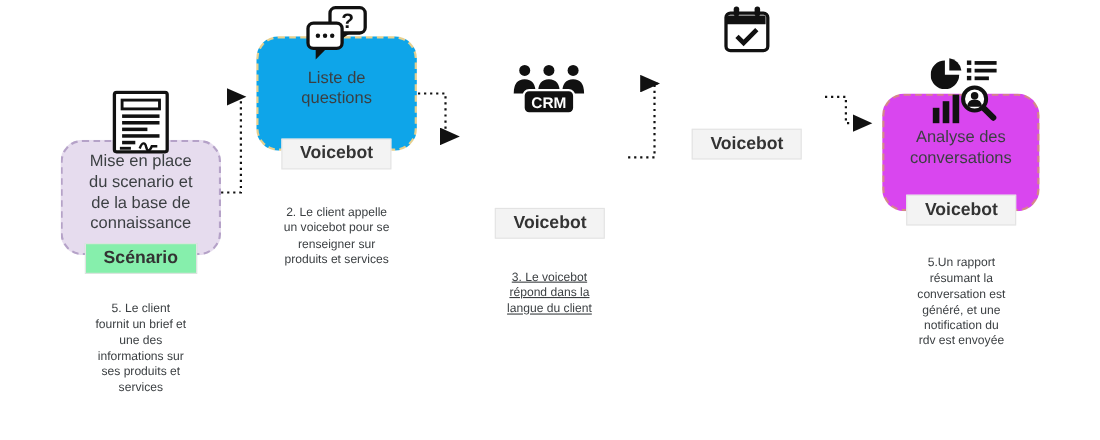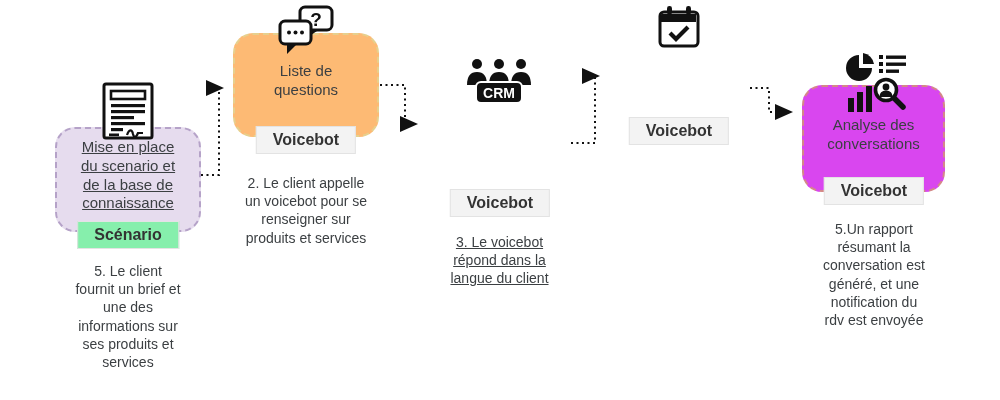--- a/index.html
+++ b/index.html
@@ -9,21 +9,21 @@
   }
   .arrows { position:absolute; left:0; top:0; pointer-events:none; }
 
   .box {
     position:absolute; box-sizing:border-box;
     border:2px dashed #999; border-radius:20px;
     display:flex; align-items:center; justify-content:center;
     text-align:center; font-size:15px; line-height:1.24; color:#3b3f42;
     padding:12px 6px 20px 6px; white-space:pre-line;
   }
-  .b1 { left:55px;  top:127px; width:146px; height:105px;text-decoration:underline; }
+  .b1 { left:55px;  top:127px; width:146px; height:105px; }
   .b2 { left:233px; top:33px;  width:146px; height:104px; }
   .b3 { left:427px; top:92px;  width:145px; height:105px; }
   .b4 { left:610px; top:24px;  width:139px; height:104px; }
   .b5 { left:802px; top:85px;  width:143px; height:107px; }
 
   .icon { position:absolute; }
   .i1 { left:101px; top:82px; }
   .i2 { left:278px; top:5px;  }
   .i3 { left:461px; top:58px; }
   .i4 { left:657px; top:5px;  }
@@ -35,22 +35,22 @@
     font-weight:bold; font-size:16px; color:#333;
     padding:4px 16px; white-space:nowrap;
   }
   .g1 { left:128px; top:221px; }
   .g2 { left:306px; top:126px; }
   .g3 { left:500px; top:189px; }
   .g4 { left:679px; top:117px; }
   .g5 { left:874px; top:177px; }
 
   .desc {
-    position:absolute; text-align:center; font-size:14px; line-height:1.3;
-    color:#3b3f42; white-space:pre-line;
+    position:absolute; text-align:center; font-size:11px; line-height:1.3;
+    color:#3b3f42; white-space:pre-line;margin-top:12px;
   }
   .d1 { left:43px;  top:262px; width:170px; }
   .d2 { left:208px; top:174px; width:196px; }
   .d3 { left:417px; top:233px; width:165px;text-decoration:underline; }
   .d4 { left:589px; top:166px; width:180px; }
   .d5 { left:789px; top:220px; width:170px; }
 </style>
 </head>
 <body>
 
@@ -86,21 +86,21 @@
     </svg>
   </div>
   <div class="badge g1" style="background-color: #86efac; border-color: rgb(227, 227, 227);">Scénario</div>
   <div class="desc d1">5. Le client
 fournit un brief et
 une des
 informations sur
 ses produits et
 services</div>
 
-  <div class="box b2" style="background-color: #fdba74; border-color: rgb(230, 208, 142);">Liste de
+  <div class="box b2" style="background-color: #0ea5e9; border-color: rgb(230, 208, 142);">Liste de
 questions</div>
   <div class="icon i2">
     <svg width="56" height="58" viewBox="0 0 56 58">
       <rect x="22" y="2" width="32" height="23" rx="5" fill="#fff" stroke="#111" stroke-width="3"></rect>
       <path d="M34 24 L30 32 L42 24 z" fill="#111"></path>
       <text x="38" y="20.5" font-size="19" font-weight="bold" text-anchor="middle" fill="#111" font-family="Liberation Sans, sans-serif">?</text>
       <rect x="2" y="16" width="31" height="23" rx="5" fill="#fff" stroke="#111" stroke-width="3"></rect>
       <path d="M9 38 L9 49 L20 38 z" fill="#111"></path>
       <circle cx="11" cy="27.5" r="2" fill="#111"></circle>
       <circle cx="17.5" cy="27.5" r="2" fill="#111"></circle>

